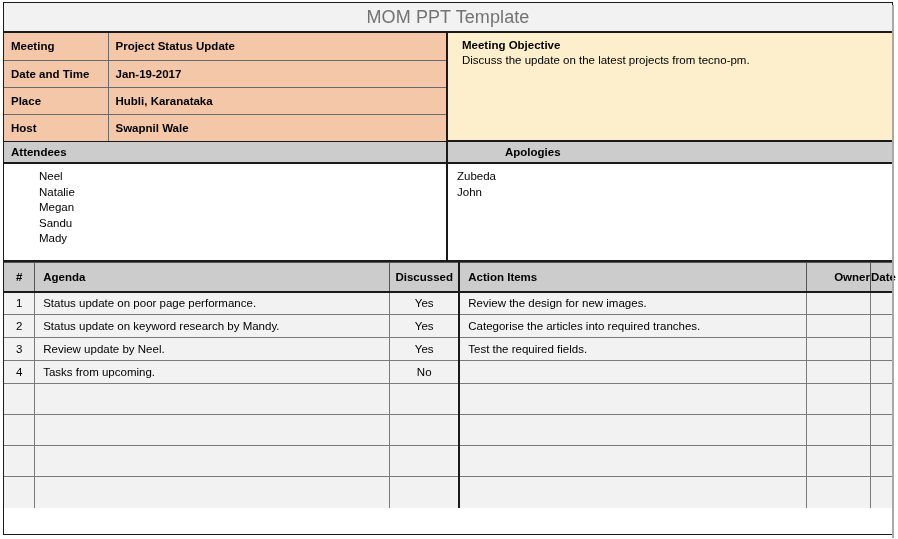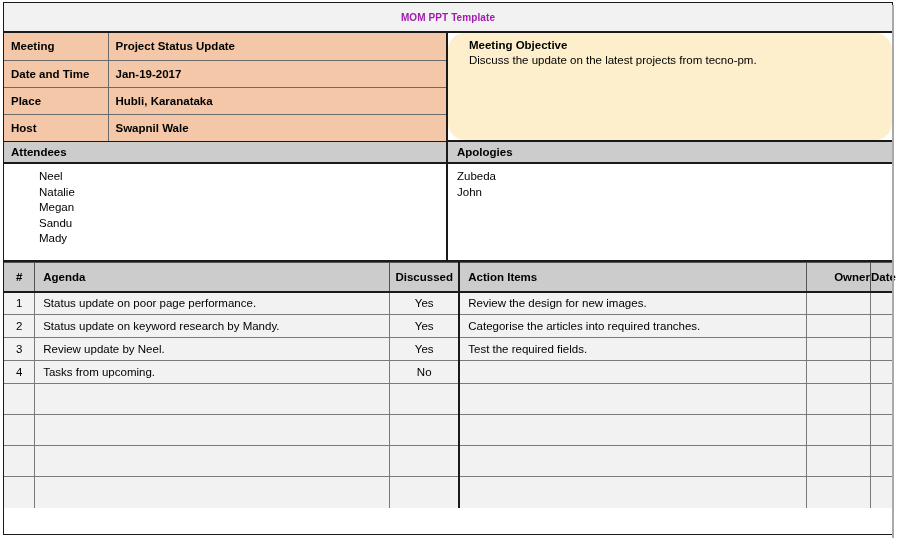--- a/index.html
+++ b/index.html
@@ -39,24 +39,24 @@
   .title-band {
     height: 30px;
     background: #F2F2F2;
     border-bottom: 2px solid #1a1a1a;
     display: flex;
     align-items: center;
     justify-content: center;
     box-sizing: border-box;
   }
   .title-text {
-    font-size: 10px;
-    font-weight: bold;
+    font-size: 18px;
+    font-weight: normal;
     letter-spacing: 0.1px;
-    color: #a21caf;
+    color: #737373;
   }
 
   
   .top-area {
     display: flex;
     height: 109px;
     box-sizing: border-box;
     border-bottom: 2px solid #1a1a1a;
   }
   .info-table {
@@ -77,42 +77,42 @@
     vertical-align: middle;
   }
   .info-table tr td:first-child { width: 104px; border-left: none; }
   .info-table tr td:last-child { border-right: none; }
   .info-table tr:first-child td { border-top: none; }
   .info-table tr:last-child td { border-bottom: none; }
 
   .objective-cell {
     flex: 1;
     background: #FDEFCC;
-    padding: 5px 0 0 21px;
-    box-sizing: border-box;
-    border-radius: 17px;
+    padding: 5px 0 0 14px;
+    box-sizing: border-box;
   }
   .objective-title {
     font-size: 11.5px;
     font-weight: bold;
     line-height: 14px;
   }
   .objective-body {
     font-size: 11.5px;
     line-height: 15px;
     margin-top: 1px;
   }
 
   
   .att-header-row {
     display: flex;
     height: 22px;
     background: #CCCCCC;
     border-bottom: 2px solid #1a1a1a;
     box-sizing: border-box;
+    gap: 48px;
   }
   .att-header-cell {
     width: 444px;
     box-sizing: border-box;
     border-right: 2px solid #1a1a1a;
     font-size: 11.5px;
     font-weight: bold;
     padding-left: 7px;
     display: flex;
     align-items: center;

